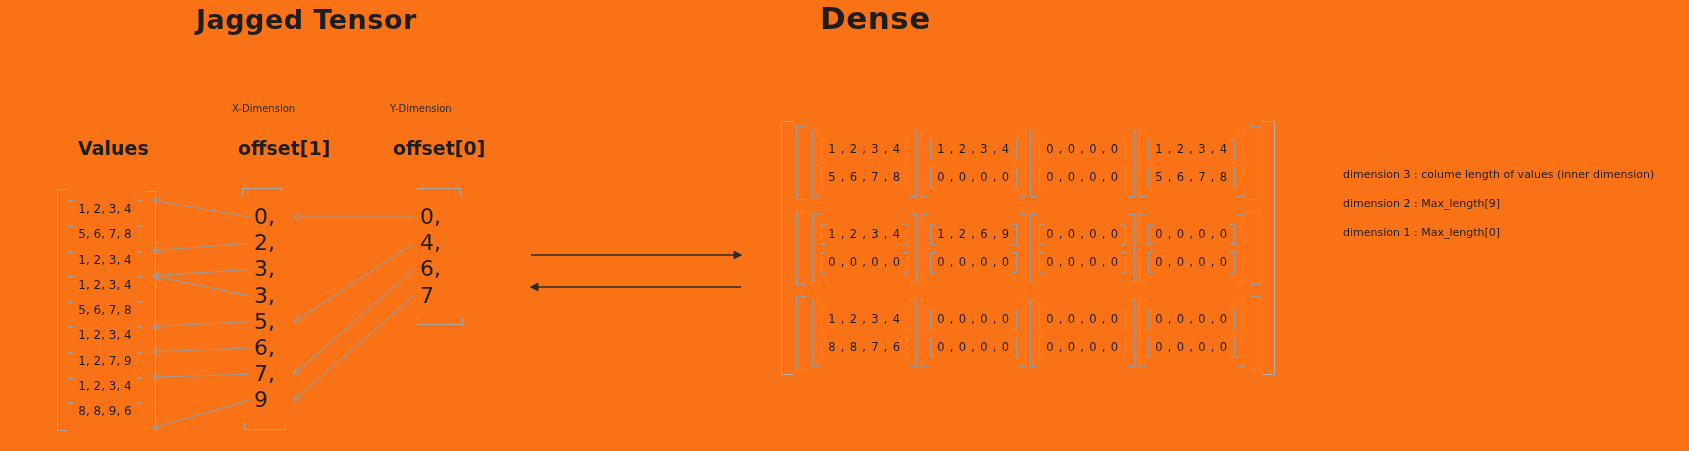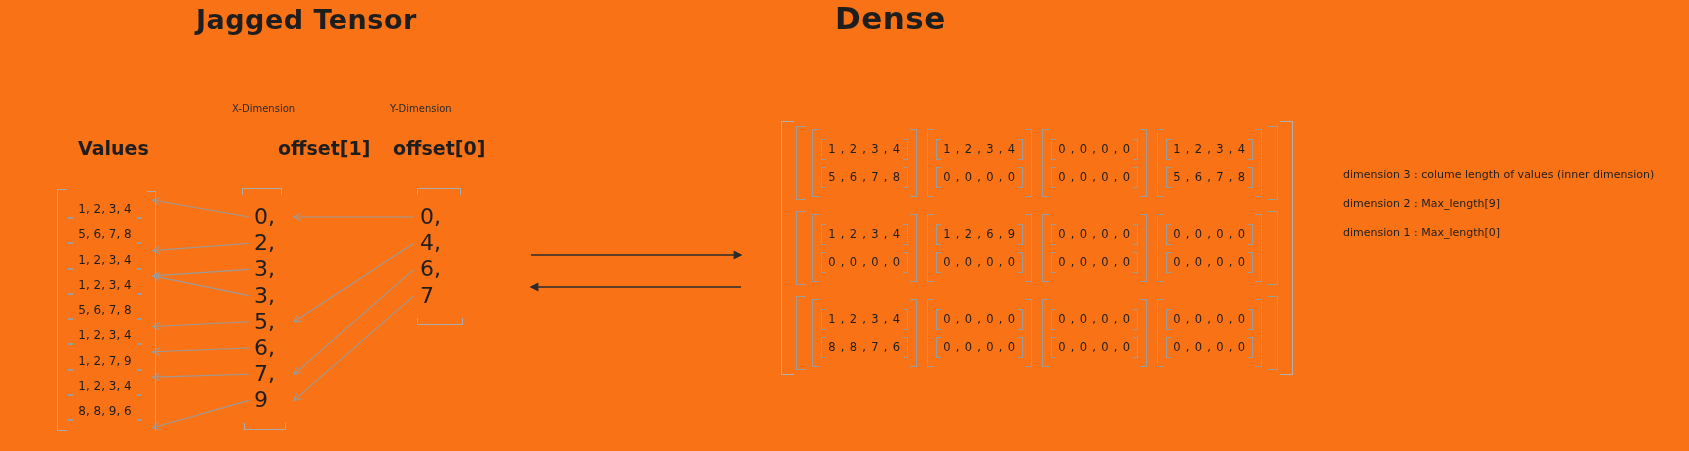--- a/index.html
+++ b/index.html
@@ -3,59 +3,59 @@
 <meta charset="utf-8">
 <style>
   html,body { margin:0; padding:0; background:#fff; }
   .canvas {
     position:relative; width:1689px; height:451px; background:#f97316;
     font-family:"DejaVu Sans", sans-serif; color:#1e1e1e; overflow:hidden;
   }
   .abs { position:absolute; }
   .title { position:absolute; font-weight:600; letter-spacing:0.5px; white-space:nowrap; }
   .t-jagged { left:196px; top:4px; font-size:27px; }
-  .t-dense  { left:820px; top:0px; font-size:31px; font-weight:700;margin-left:15px; }
+  .t-dense  { left:820px; top:0px; font-size:31px; font-weight:700; }
   .collabel { position:absolute; top:137px; font-size:19px; font-weight:600; white-space:nowrap; }
   .l-values { left:78px; }
-  .l-off1   { left:238px;margin-left:40px; }
+  .l-off1   { left:238px; }
   .l-off0   { left:393px; }
   .dimlabel { position:absolute; top:103px; font-size:10px; color:#2a2a2a; white-space:nowrap; }
   .l-xdim { left:232px; }
   .l-ydim { left:390px; }
 
   
   .bk { flex:none; }
   .bk-l { border-left:1.2px solid #9c9c9c; border-top:1.2px solid #9c9c9c; border-bottom:1.2px solid #9c9c9c; }
   .bk-r { border-right:1.2px solid #9c9c9c; border-top:1.2px solid #9c9c9c; border-bottom:1.2px solid #9c9c9c; }
   .w-vec  { width:4px; }
   .w-mat  { width:6px; margin:4px 0; }
   .w-row  { width:9px;  margin:1px 0; }
   .w-out  { width:12px; border-color:#b0b0b0; }
 
   
   .values-rows { position:absolute; left:68px; top:200px; }
-  .vrow { display:flex; align-items:flex-end; height:19px; margin-bottom:6.3px; }
+  .vrow { display:flex; align-items:flex-start; height:19px; margin-bottom:6.3px; }
   .vtxt { font-size:12px; width:64px; text-align:center; line-height:19px; white-space:nowrap; }
   .v-outer-l { position:absolute; left:57px; top:189px; width:9px; height:240px;
                border-left:1.2px solid #ababab; border-top:1.2px solid #ababab; border-bottom:1.2px solid #ababab; }
   .v-outer-r { position:absolute; left:147px; top:191px; width:8px; height:239px;
                border-right:1.2px solid #ababab; border-top:1.2px solid #ababab; }
 
   
   .offsets { position:absolute; top:204px; }
   .oitem { height:26.2px; line-height:26.2px; font-size:22px; font-weight:500; white-space:nowrap; }
   .hbrk { position:absolute; height:6px; }
   .hbrk-t { border-top:1.2px solid #ababab; border-left:1.2px solid #ababab; border-right:1.2px solid #ababab; }
   .hbrk-b { border-bottom:1.2px solid #ababab; border-left:1.2px solid #ababab; border-right:1.2px solid #ababab; }
 
   
   .dense-grid { position:absolute; left:781px; top:121px; display:flex; align-items:stretch; gap:2px; }
   .dense-rows { display:flex; flex-direction:column; gap:9px; padding:4px 0; }
   .drow  { display:flex; align-items:stretch; gap:6px; height:76px; }
-  .dcells{ display:flex; gap:10px; }
+  .dcells{ display:flex; gap:4px; }
   .mat   { display:flex; align-items:stretch; gap:2px; width:105px; }
   .mcol  { display:flex; flex-direction:column; justify-content:center; gap:7px; flex:1 1 auto; }
   .dvec  { display:flex; align-items:stretch; height:21px; }
   .dtxt  { flex:1; text-align:center; font-size:11.5px; line-height:21px; letter-spacing:0.8px; white-space:nowrap; padding:0 2px; }
 
   
   .annotations { position:absolute; left:1343px; top:160px; font-size:11px; color:#1e1e1e; }
   .ann { height:29px; line-height:29px; white-space:nowrap; }
 
   svg.arrows { position:absolute; left:0; top:0; pointer-events:none; }

